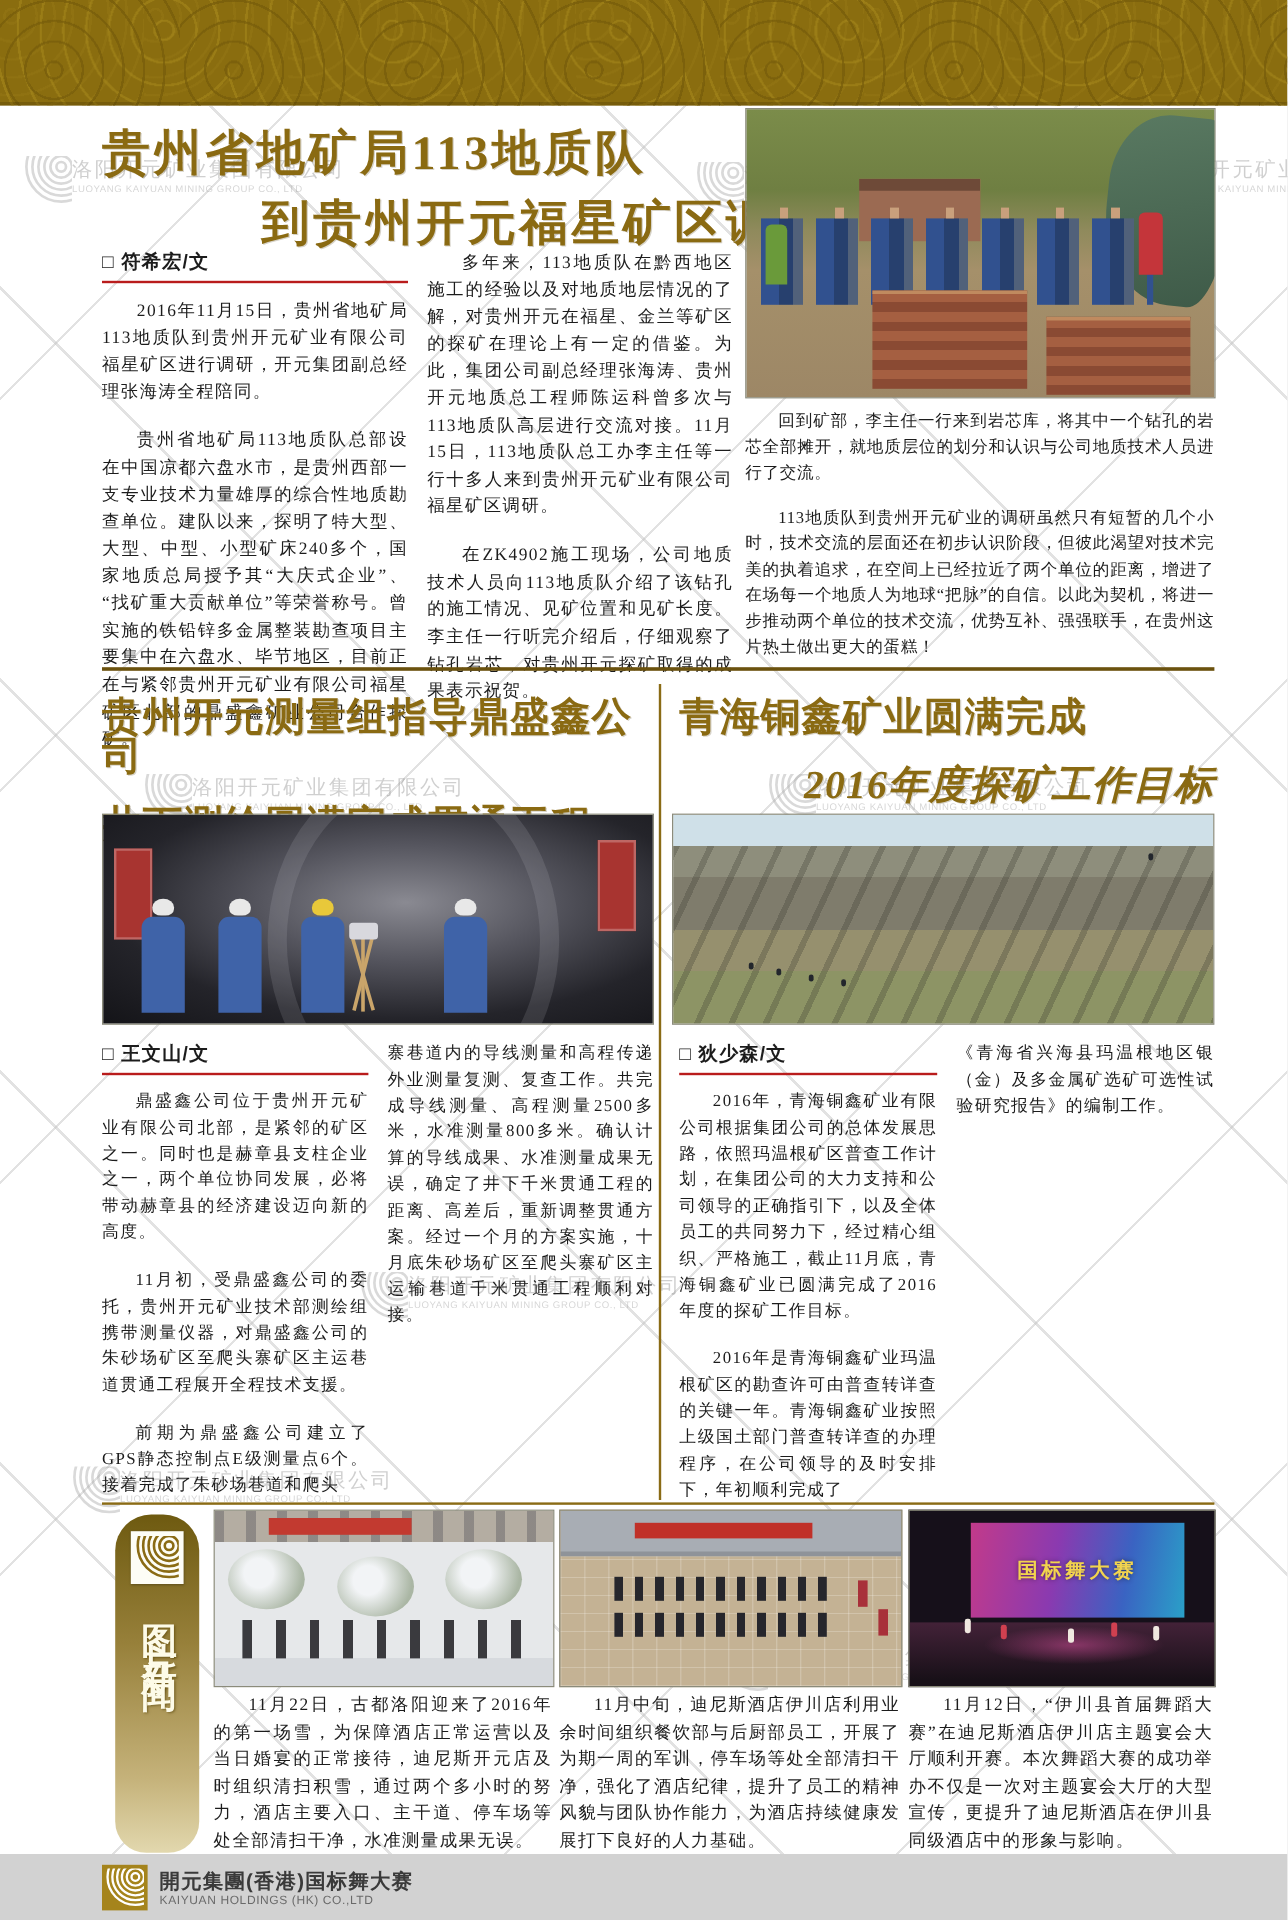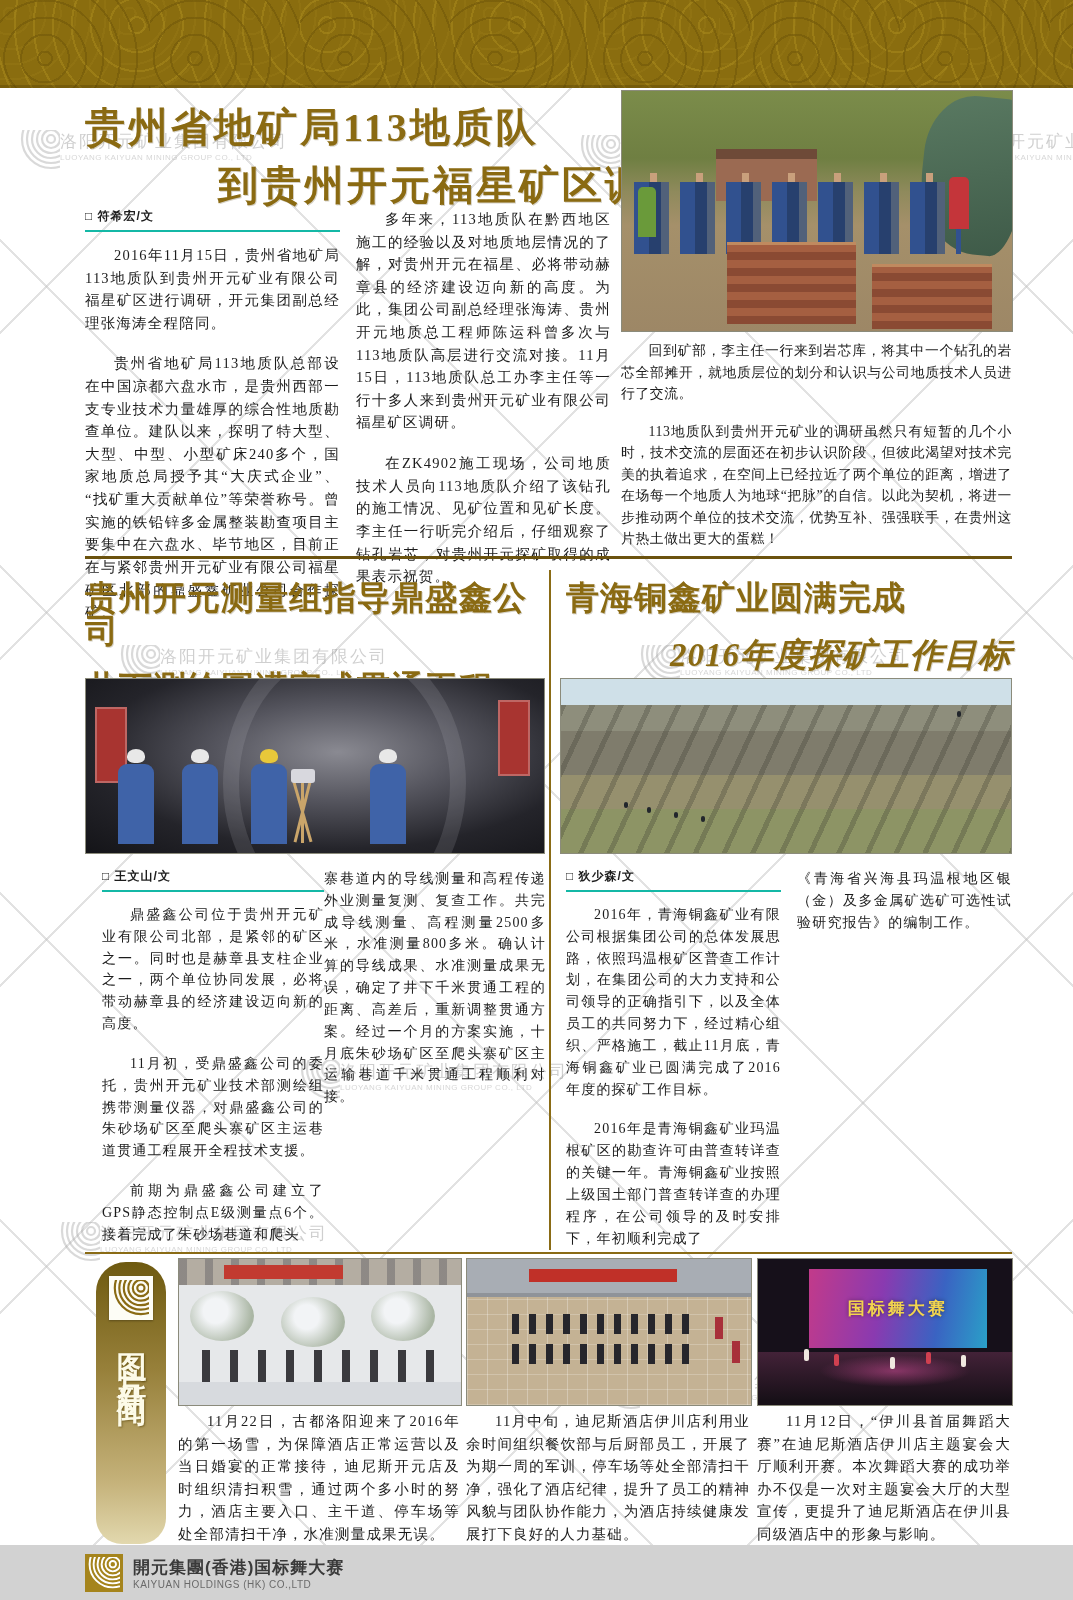--- a/index.html
+++ b/index.html
@@ -34,28 +34,28 @@
   .h1-l2{left:218px;top:158px;font-size:40px;letter-spacing:3px;}
   .h2{left:85px;top:582px;width:462px;font-size:33px;letter-spacing:1px;line-height:1.0;}
   .h2 .tl2{margin-top:24px;}
   .h3{left:566px;top:582px;width:446px;font-size:33px;letter-spacing:1px;line-height:1.0;}
   .h3 .tl2{margin-top:24px;text-align:right;font-style:italic;}
 
   
   .bp{margin:0 0 18px 0;font-size:14.5px;line-height:1.56;letter-spacing:1.2px;
       text-align:justify;text-indent:2em;}
   .bp.cont{text-indent:0;}
-  .author{font-family:"Liberation Sans","DejaVu Sans",sans-serif;font-weight:bold;font-size:12px;
-          border-bottom:2px solid #14b8a6;padding-bottom:5px;margin:0 0 12px 0;letter-spacing:1px;}
+  .author{font-family:"Liberation Sans","DejaVu Sans",sans-serif;font-weight:bold;font-size:16px;
+          border-bottom:2px solid #b91c1c;padding-bottom:5px;margin:0 0 12px 0;letter-spacing:1px;}
   .cols{position:absolute;display:flex;}
   .a1cols{left:85px;top:208px;width:526px;gap:16px;}
   .a1cols .col{width:255px;}
   .a1below{position:absolute;left:621px;top:340px;width:391px;}
   .a1below .bp{font-size:13.8px;letter-spacing:.6px;margin-bottom:16px;}
-  .a2cols{left:102px;top:868px;width:460px;}
+  .a2cols{left:85px;top:868px;width:460px;gap:16px;}
   .a2cols .col{width:222px;}
   .a3cols{left:566px;top:868px;width:446px;gap:16px;}
   .a3cols .col{width:215px;}
   .a2cols .bp,.a3cols .bp{font-size:14px;}
 
   
   .rule-h1{position:absolute;left:85px;top:556px;width:927px;height:3px;background:#6b520e;}
   .rule-v{position:absolute;left:549px;top:570px;width:2px;height:680px;background:#8a6b15;}
   .rule-h2{position:absolute;left:85px;top:1252px;width:927px;height:2px;background:#8a6b15;}
 
@@ -310,21 +310,21 @@
     <div class="tray2"></div>
   </div>
 
   <div class="cols a1cols">
     <div class="col">
       <div class="author">□ 符希宏/文</div>
       <p class="bp">2016年11月15日，贵州省地矿局113地质队到贵州开元矿业有限公司福星矿区进行调研，开元集团副总经理张海涛全程陪同。</p>
       <p class="bp">贵州省地矿局113地质队总部设在中国凉都六盘水市，是贵州西部一支专业技术力量雄厚的综合性地质勘查单位。建队以来，探明了特大型、大型、中型、小型矿床240多个，国家地质总局授予其“大庆式企业”、“找矿重大贡献单位”等荣誉称号。曾实施的铁铅锌多金属整装勘查项目主要集中在六盘水、毕节地区，目前正在与紧邻贵州开元矿业有限公司福星矿区北部的鼎盛鑫矿业公司合作探矿。</p>
     </div>
     <div class="col">
-      <p class="bp">多年来，113地质队在黔西地区施工的经验以及对地质地层情况的了解，对贵州开元在福星、必将带动赫章县的经济建设迈向新的高度。为此，集团公司副总经理张海涛、贵州开元地质总工程师陈运科曾多次与113地质队高层进行交流对接。11月15日，113地质队总工办李主任等一行十多人来到贵州开元矿业有限公司福星矿区调研。</p>
+      <p class="bp">多年来，113地质队在黔西地区施工的经验以及对地质地层情况的了解，对贵州开元在福星、金兰等矿区的探矿在理论上有一定的借鉴。为此，集团公司副总经理张海涛、贵州开元地质总工程师陈运科曾多次与113地质队高层进行交流对接。11月15日，113地质队总工办李主任等一行十多人来到贵州开元矿业有限公司福星矿区调研。</p>
       <p class="bp">在ZK4902施工现场，公司地质技术人员向113地质队介绍了该钻孔的施工情况、见矿位置和见矿长度。李主任一行听完介绍后，仔细观察了钻孔岩芯，对贵州开元探矿取得的成果表示祝贺。</p>
     </div>
   </div>
 
   <div class="a1below">
     <p class="bp">回到矿部，李主任一行来到岩芯库，将其中一个钻孔的岩芯全部摊开，就地质层位的划分和认识与公司地质技术人员进行了交流。</p>
     <p class="bp">113地质队到贵州开元矿业的调研虽然只有短暂的几个小时，技术交流的层面还在初步认识阶段，但彼此渴望对技术完美的执着追求，在空间上已经拉近了两个单位的距离，增进了在场每一个地质人为地球“把脉”的自信。以此为契机，将进一步推动两个单位的技术交流，优势互补、强强联手，在贵州这片热土做出更大的蛋糕！</p>
   </div>
 
   <div class="rule-h1"></div>

